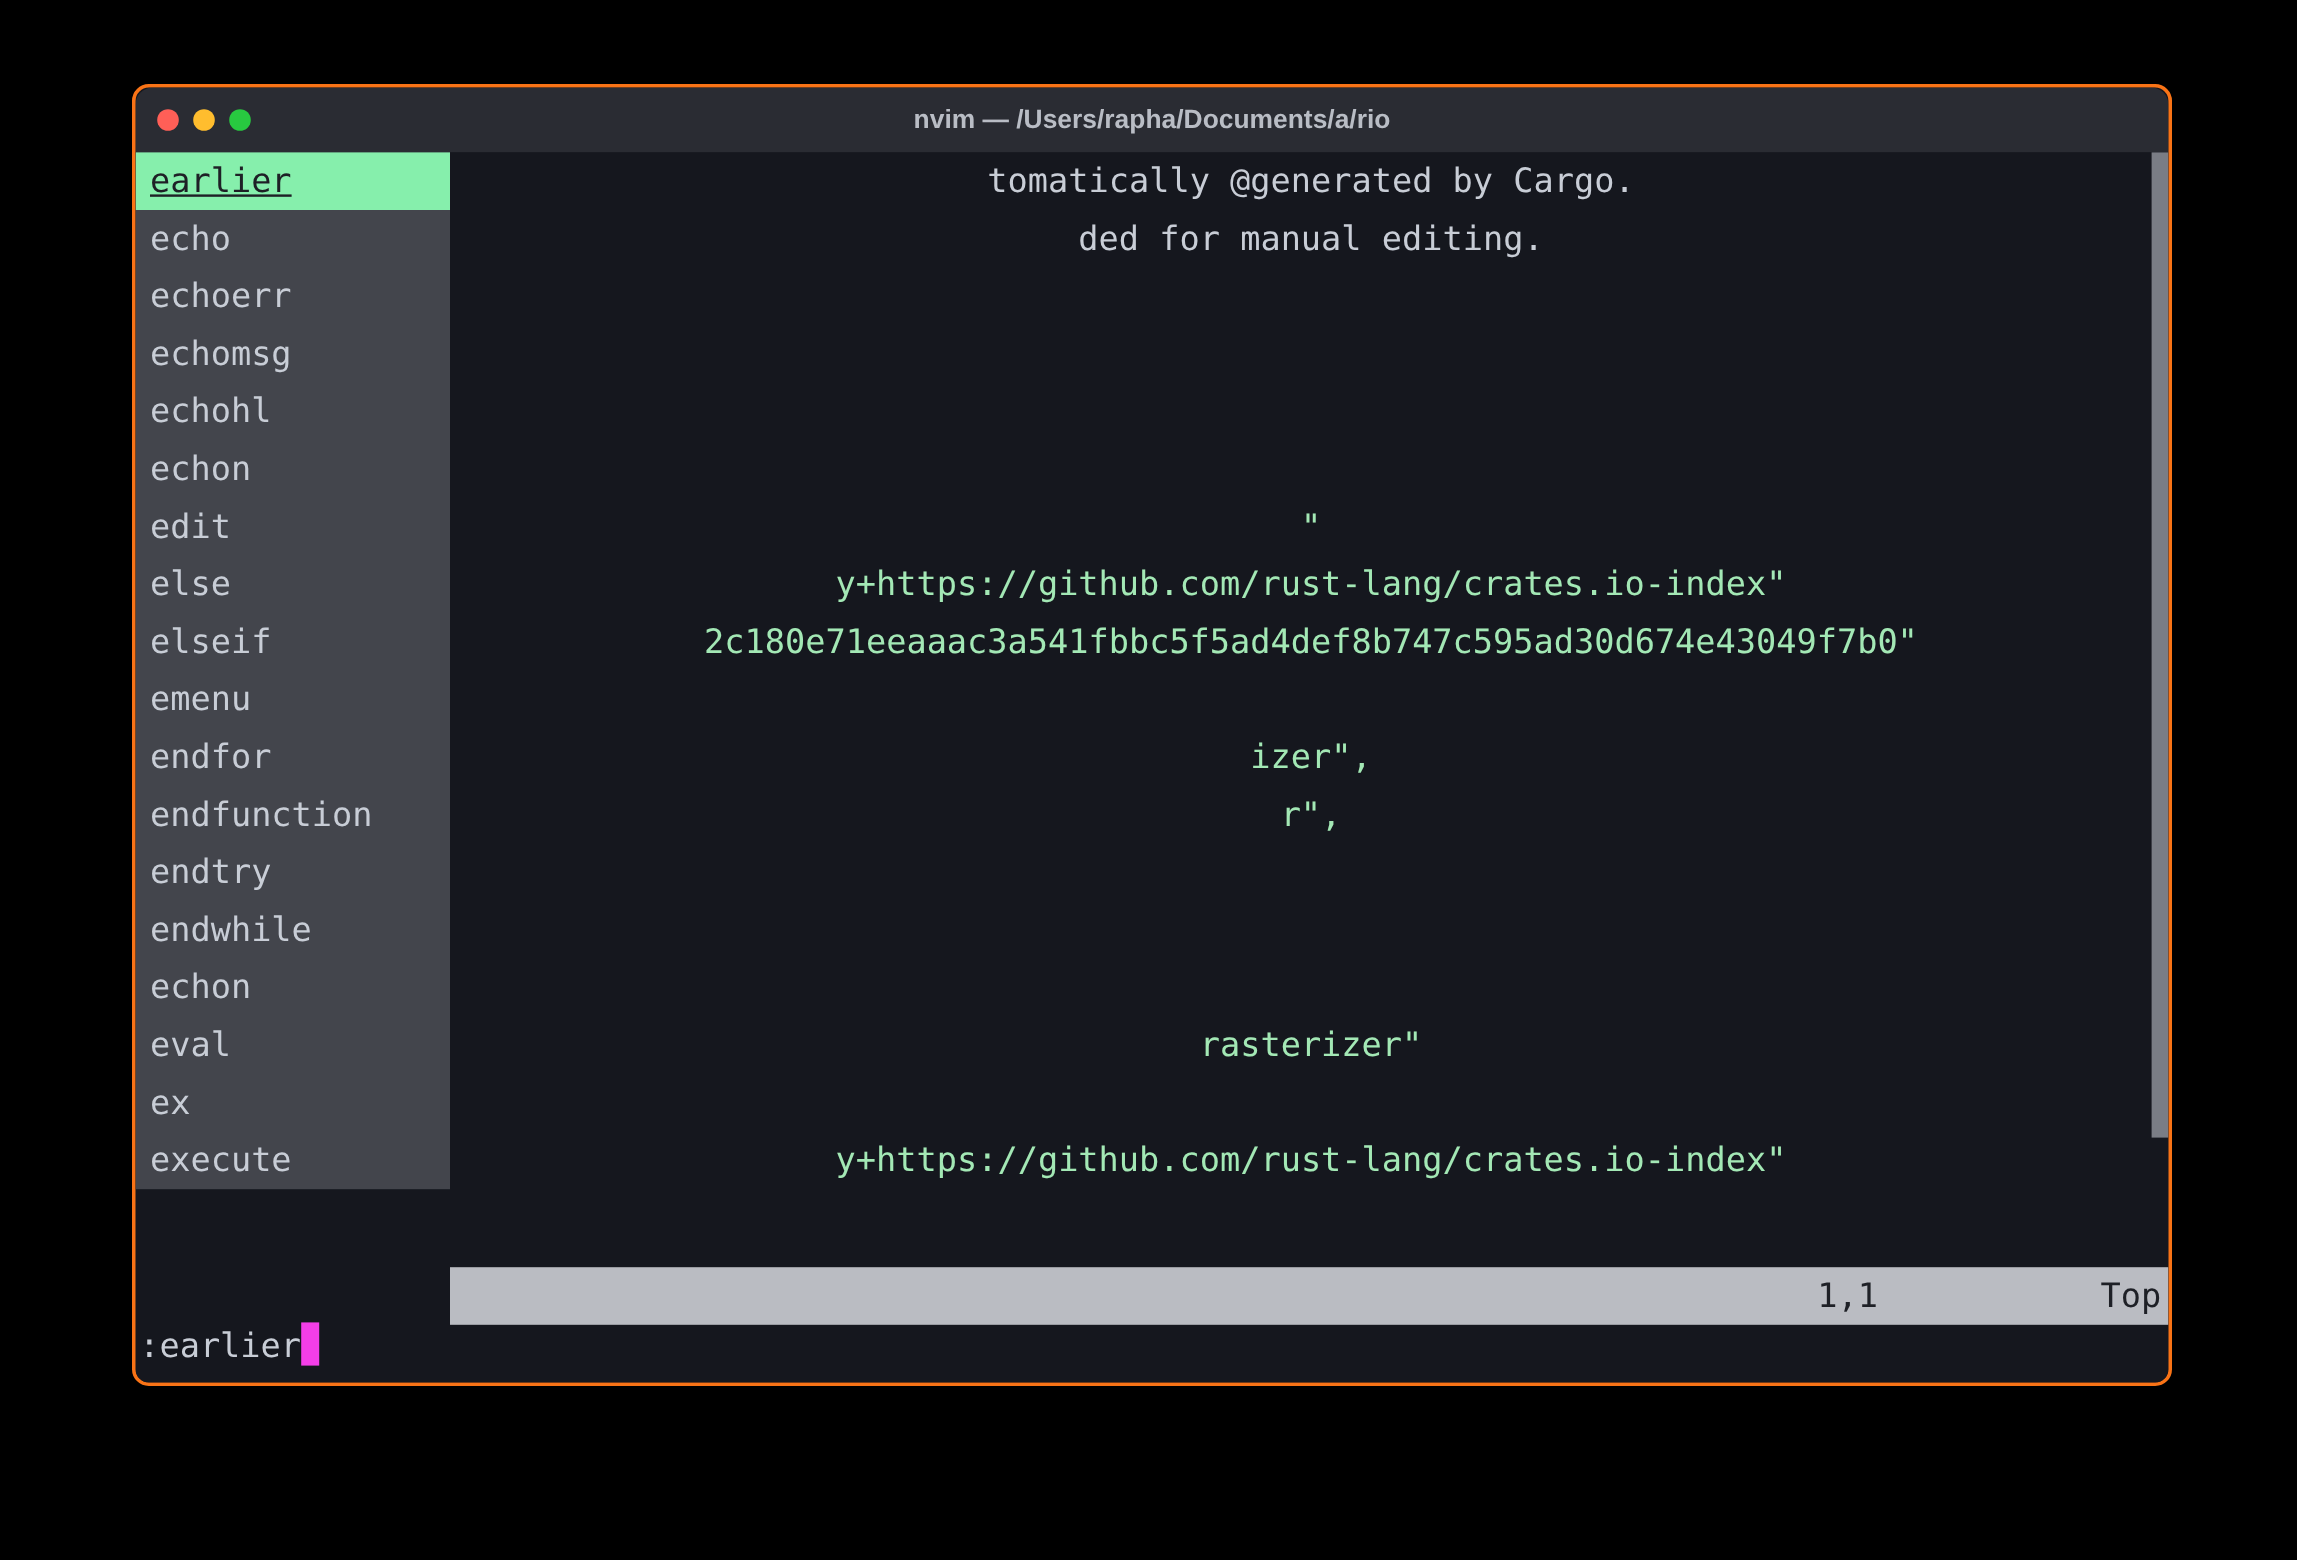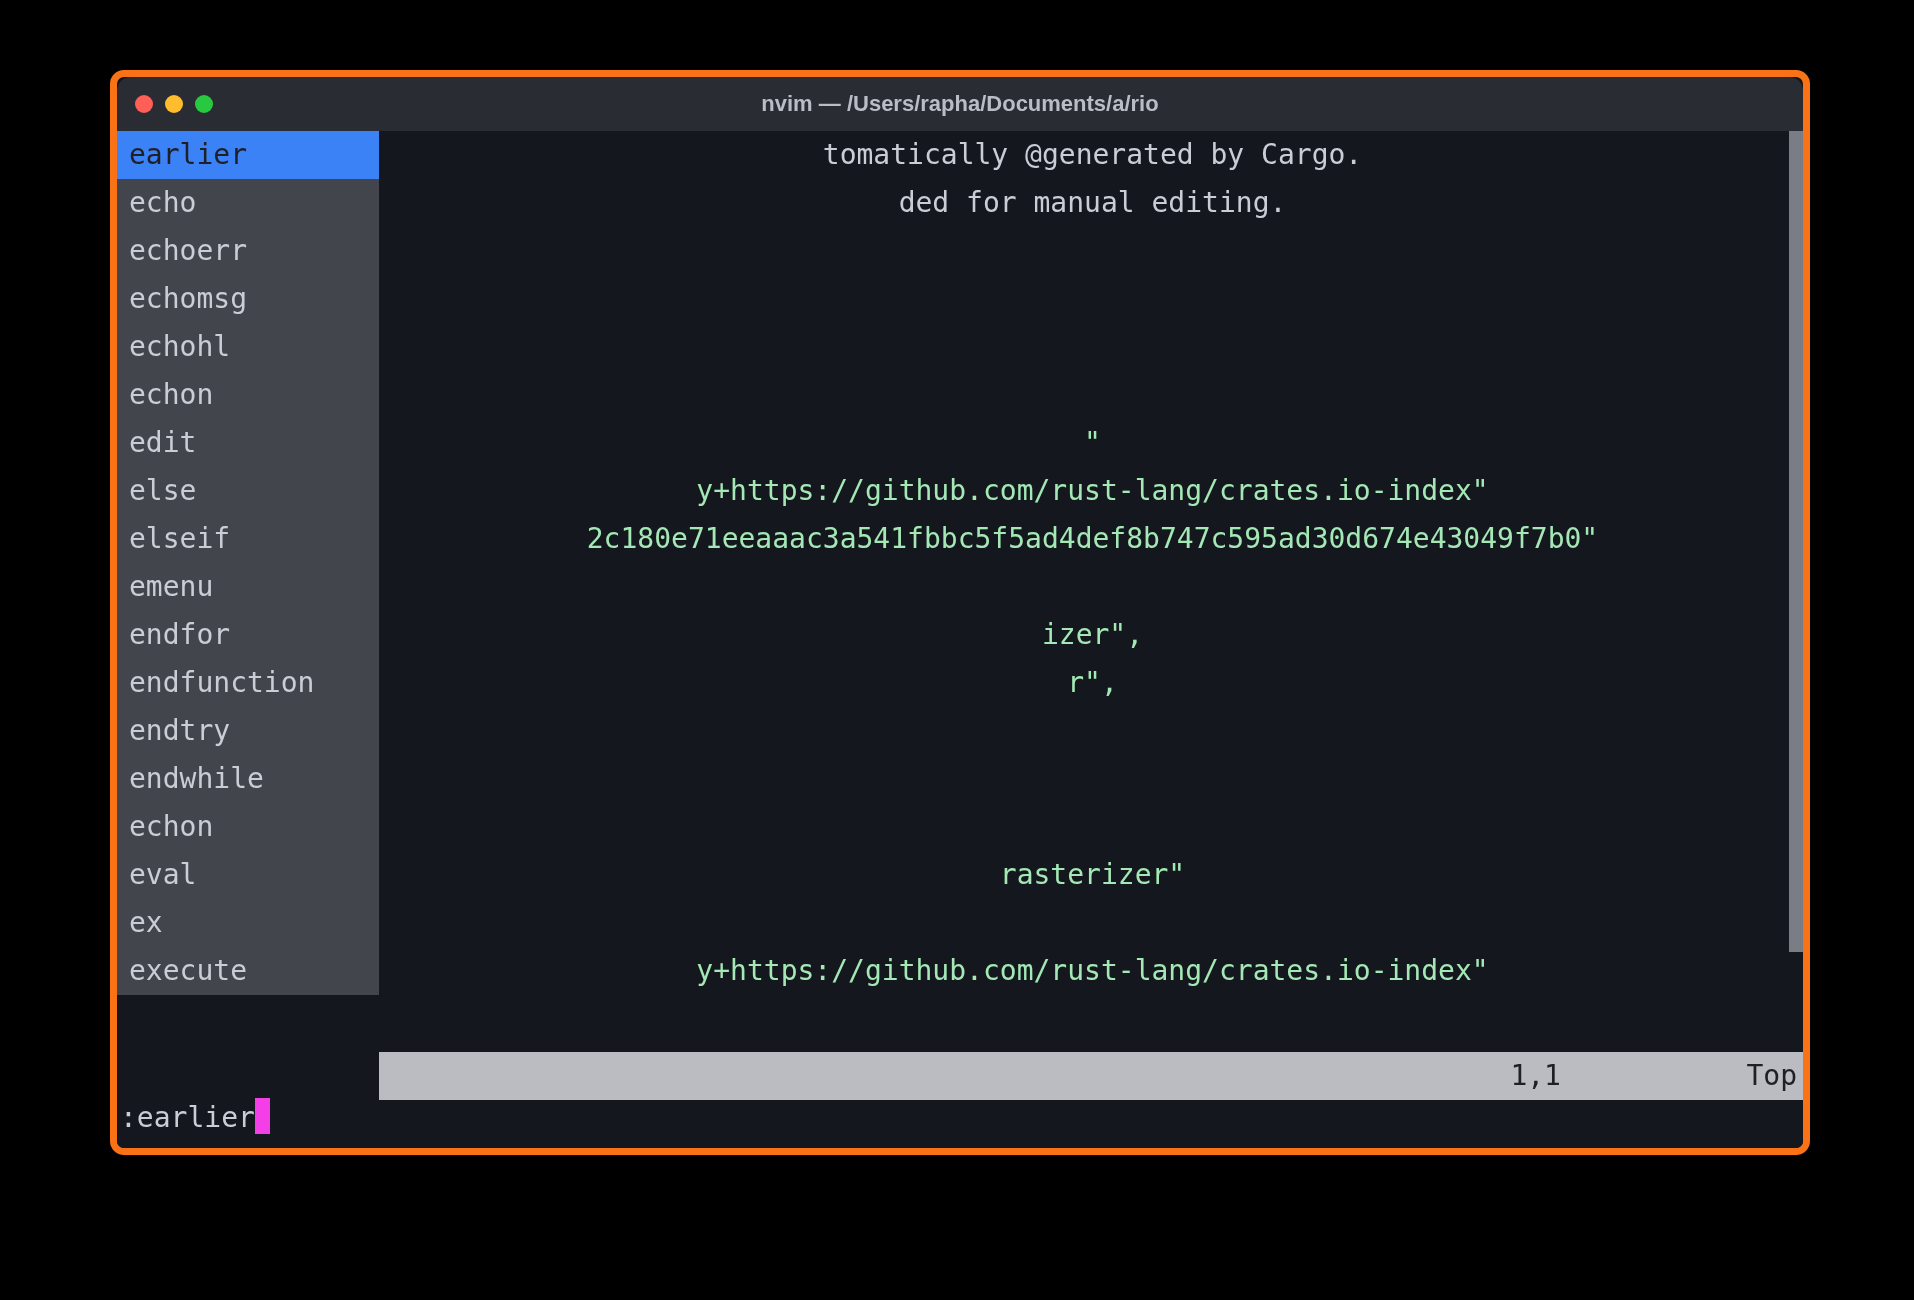--- a/index.html
+++ b/index.html
@@ -12,21 +12,21 @@
     align-items: flex-start;
     justify-content: flex-start;
     padding-top: 70px;
     padding-left: 110px;
   }
   .window {
     width: 1700px;
     height: 1085px;
     background: #15171e;
     border-radius: 14px;
-    border: 7px solid #f97316;
+    border: 3px solid #f97316;
     overflow: hidden;
     display: flex;
     flex-direction: column;
     box-shadow: 0 20px 60px rgba(0,0,0,0.5);
   }
   .titlebar {
     height: 54px;
     background: #2a2c33;
     display: flex;
     align-items: center;
@@ -89,22 +89,23 @@
     z-index: 5;
   }
   .completion-item {
     padding: 0 12px;
     height: 48px;
     line-height: 48px;
     color: #c8cdd6;
     white-space: nowrap;
   }
   .completion-item.selected {
-    background: #3b82f6;
+    background: #86efac;
     color: #1e2026;
+    text-decoration: underline;
   }
   .completion-scrollbar {
     position: absolute;
     right: 0;
     top: 0;
     width: 14px;
     background: #7a7d85;
     z-index: 6;
   }
   .status-line {

